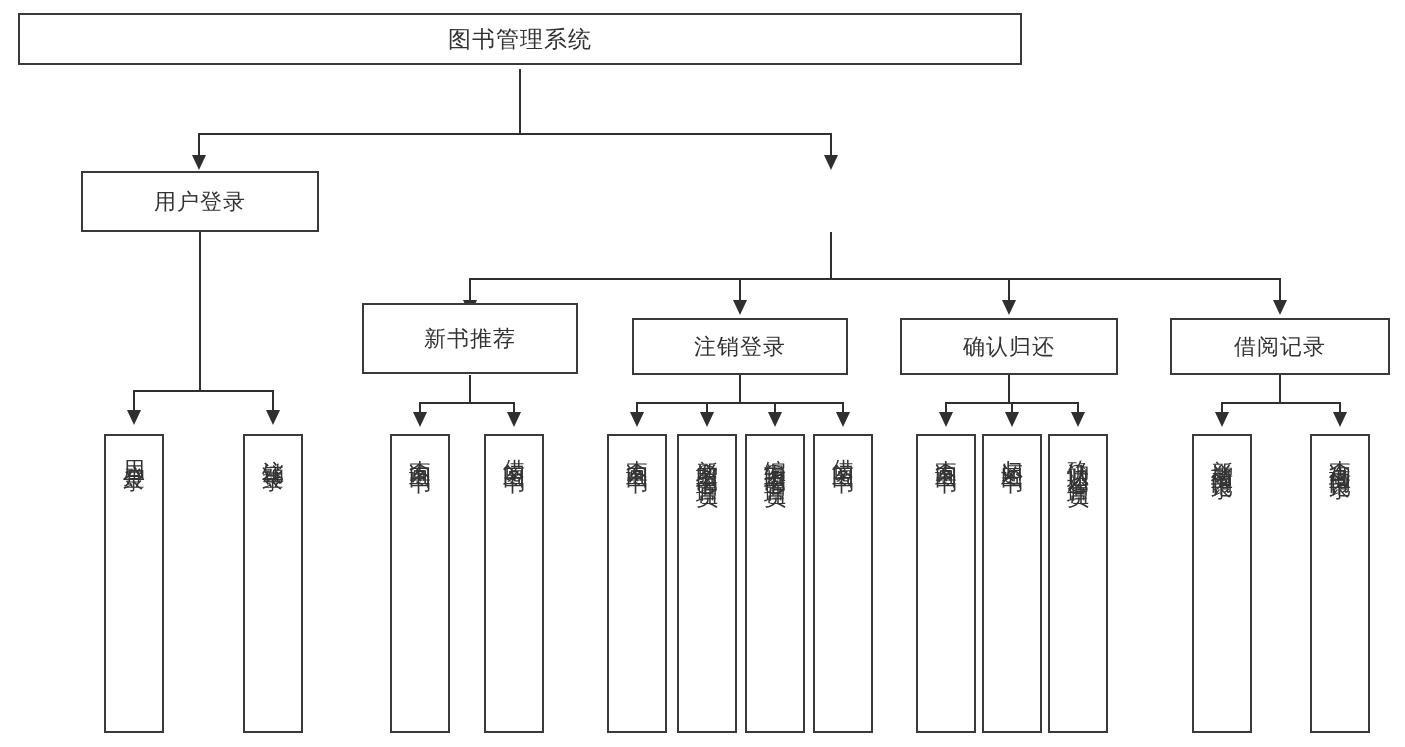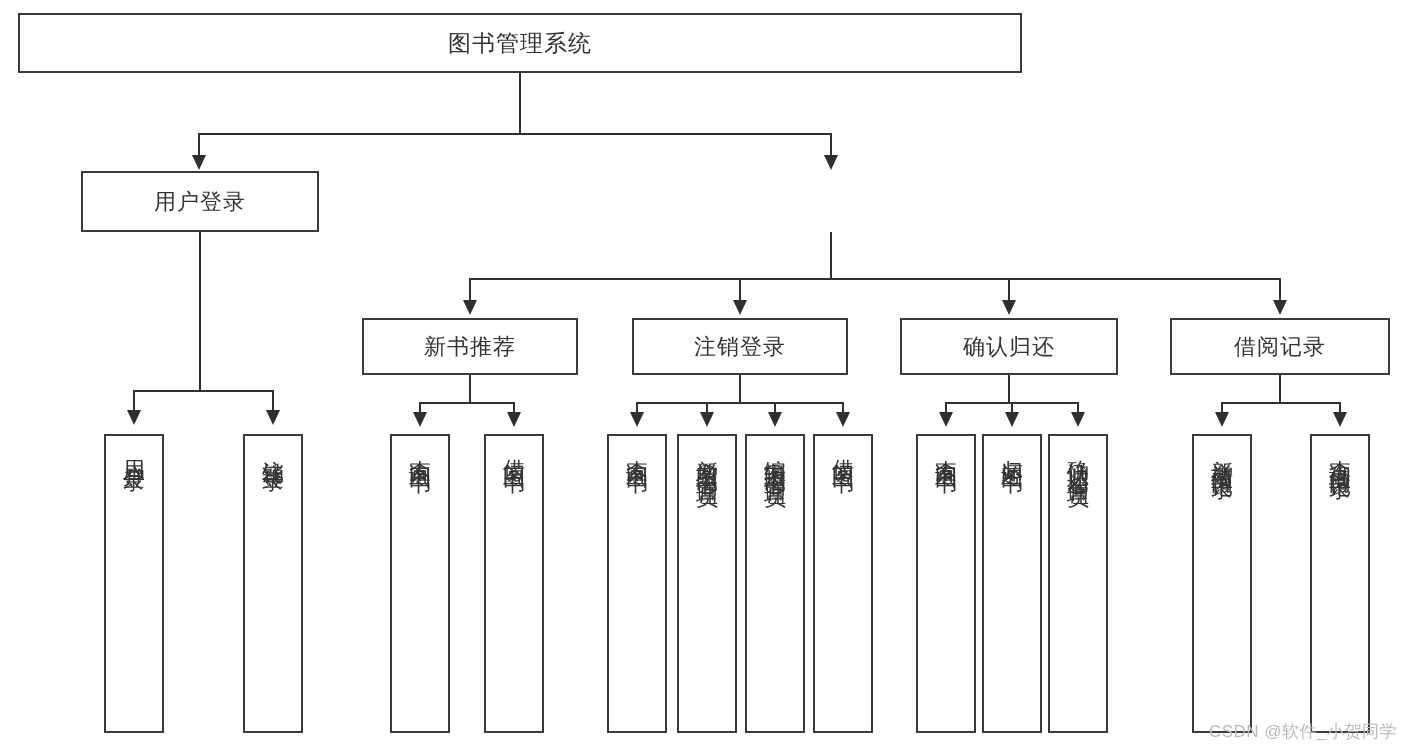--- a/index.html
+++ b/index.html
@@ -142,29 +142,29 @@
     <div class="arrow" style="left:1071px; top:412px;"></div>
 
     <div class="seg v" style="left:1279px; top:375px; height:29px;"></div>
     <div class="seg h" style="left:1221px; top:402px; width:120px;"></div>
     <div class="seg v" style="left:1221px; top:402px; height:12px;"></div>
     <div class="arrow" style="left:1215px; top:412px;"></div>
     <div class="seg v" style="left:1339px; top:402px; height:12px;"></div>
     <div class="arrow" style="left:1333px; top:412px;"></div>
   </div>
 
-  <div class="node root" style="left:18px; top:13px; width:1004px; height:60px;">
+  <div class="node root" style="left:18px; top:13px; width:1004px; height:52px;">
     <span class="label">图书管理系统</span>
   </div>
 
   <div class="node branch" style="left:81px; top:171px; width:238px; height:61px;">
     <span class="label">用户登录</span>
   </div>
 
-  <div class="node branch" style="left:362px; top:318px; width:216px; height:57px;">
+  <div class="node branch" style="left:362px; top:303px; width:216px; height:71px;">
     <span class="label">新书推荐</span>
   </div>
   <div class="node branch" style="left:632px; top:318px; width:216px; height:57px;">
     <span class="label">注销登录</span>
   </div>
   <div class="node branch" style="left:900px; top:318px; width:218px; height:57px;">
     <span class="label">确认归还</span>
   </div>
   <div class="node branch" style="left:1170px; top:318px; width:220px; height:57px;">
     <span class="label">借阅记录</span>
@@ -203,15 +203,14 @@
   <div class="node leaf" style="left:1048px; top:434px; width:60px; height:299px;">
     <span class="label">确认归还（管理员）</span>
   </div>
   <div class="node leaf" style="left:1192px; top:434px; width:60px; height:299px;">
     <span class="label">新增借阅记录</span>
   </div>
   <div class="node leaf" style="left:1310px; top:434px; width:60px; height:299px;">
     <span class="label">查询借阅记录</span>
   </div>
 
-  <div id="watermark">CSDN @软件_小贺同学</div>
 
 </div>
 
 </body></html>

